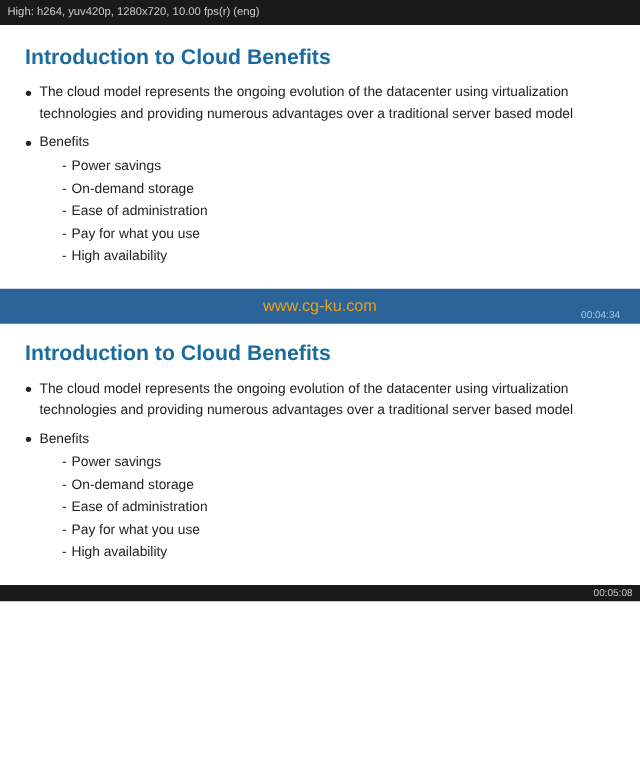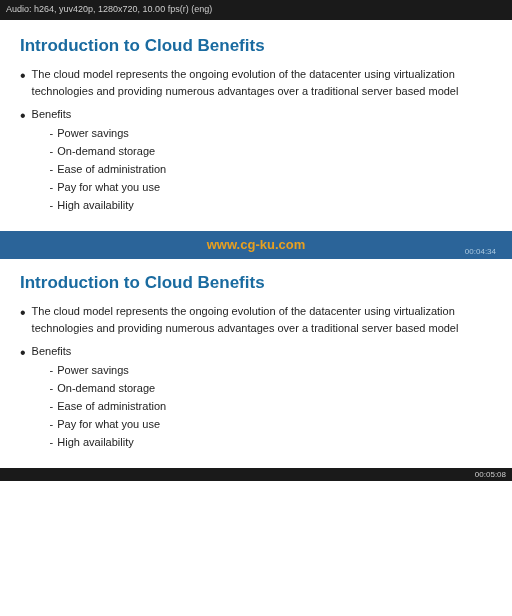--- a/index.html
+++ b/index.html
@@ -80,21 +80,21 @@
       height: 28px;
       display: flex;
       align-items: center;
       justify-content: center;
       position: relative;
     }
 
     .watermark {
       color: #e8a020;
       font-size: 13px;
-      font-weight: bold;
+      font-weight: normal;
       font-family: Arial, sans-serif;
     }
 
     .timestamp {
       position: absolute;
       right: 16px;
       bottom: 3px;
       color: #aac8e0;
       font-size: 8px;
     }
@@ -109,21 +109,21 @@
 
     .panel-bottom {
       background: #fff;
       padding: 14px 20px 10px 20px;
     }
   </style>
 </head>
 <body>
 
 <div class="top-bar">
-  <div>Audio: h264, yuv420p, 1280x720, 10.00 fps(r) (eng)</div>
+  <div>High: h264, yuv420p, 1280x720, 10.00 fps(r) (eng)</div>
 </div>
 
 <div class="panel">
   <div class="panel-title">Introduction to Cloud Benefits</div>
   <div class="content-area">
     <div class="bullet-main">
       <span class="bullet-dot">•</span>
       <span class="bullet-text">The cloud model represents the ongoing evolution of the datacenter using virtualization technologies and providing numerous advantages over a traditional server based model</span>
     </div>
     <div class="bullet-main">

